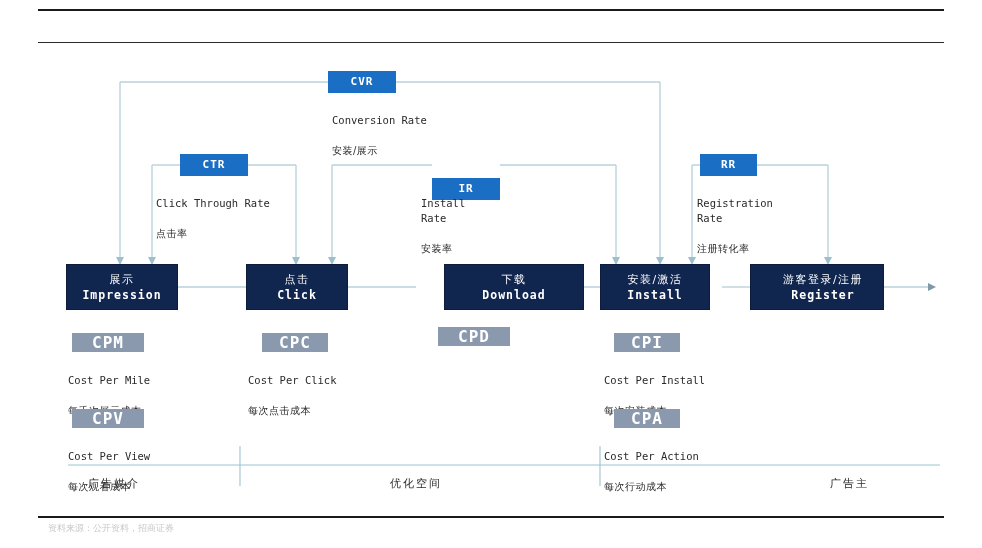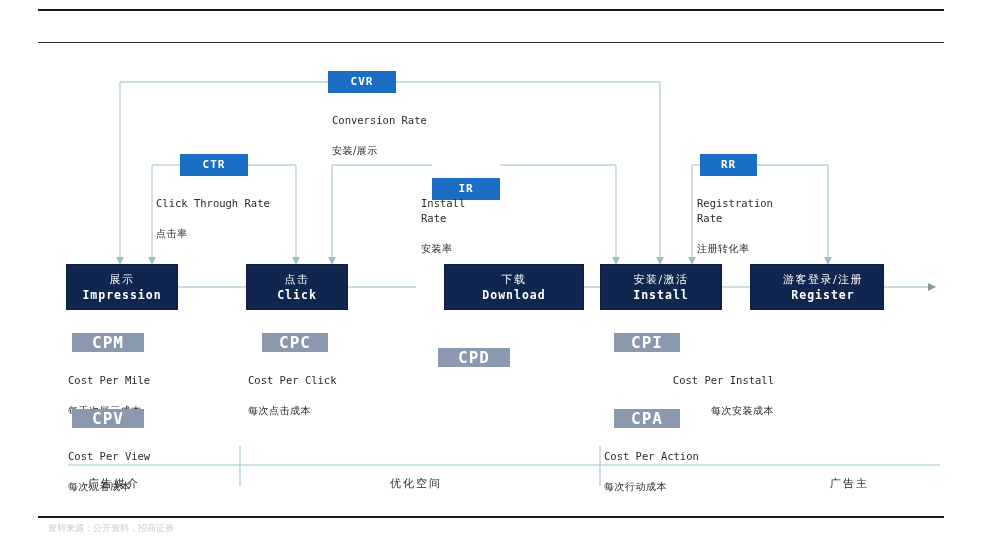--- a/index.html
+++ b/index.html
@@ -249,21 +249,21 @@
     <div class="flow-box" style="left:246px; top:218px; width:102px;">
       <span class="cn">点击</span>
       <span class="en">Click</span>
     </div>
 
     <div class="flow-box" style="left:416px; top:218px; width:140px;margin-left:28px;">
       <span class="cn">下载</span>
       <span class="en">Download</span>
     </div>
 
-    <div class="flow-box" style="left:600px; top:218px; width:122px;">
+    <div class="flow-box" style="left:600px; top:218px; width:110px;">
       <span class="cn">安装/激活</span>
       <span class="en">Install</span>
     </div>
 
     <div class="flow-box" style="left:750px; top:218px; width:134px;padding-left:12px;">
       <span class="cn">游客登录/注册</span>
       <span class="en">Register</span>
     </div>
 
     <div class="cost-tag" style="left:72px; top:287px; width:72px;">CPM</div>
@@ -271,24 +271,24 @@
       <span>Cost Per Mile</span><br>
       <span class="cn">每千次展示成本</span>
     </div>
 
     <div class="cost-tag" style="left:262px; top:287px; width:66px;">CPC</div>
     <div class="desc" style="left:248px; top:312px; width:160px;">
       <span>Cost Per Click</span><br>
       <span class="cn">每次点击成本</span>
     </div>
 
-    <div class="cost-tag" style="left:438px; top:302px; width:72px;">CPD</div>
+    <div class="cost-tag" style="left:438px; top:281px; width:72px;">CPD</div>
 
     <div class="cost-tag" style="left:614px; top:287px; width:66px;">CPI</div>
-    <div class="desc" style="left:604px; top:312px; width:170px;text-align:right;">
+    <div class="desc" style="left:604px; top:312px; width:170px;">
       <span>Cost Per Install</span><br>
       <span class="cn">每次安装成本</span>
     </div>
 
     <div class="cost-tag" style="left:72px; top:363px; width:72px;">CPV</div>
     <div class="desc" style="left:68px; top:388px; width:160px;">
       <span>Cost Per View</span><br>
       <span class="cn">每次观看成本</span>
     </div>
 

